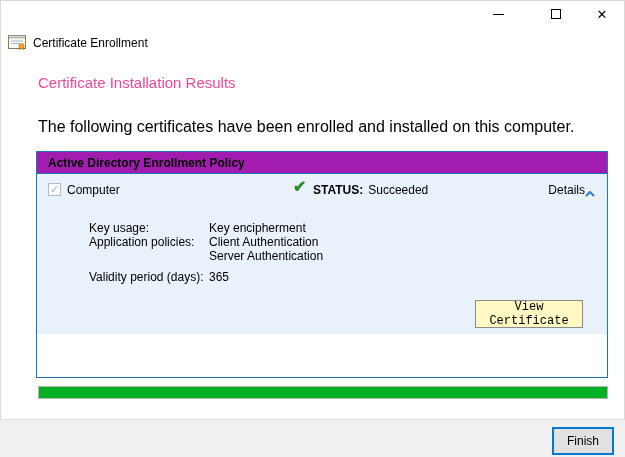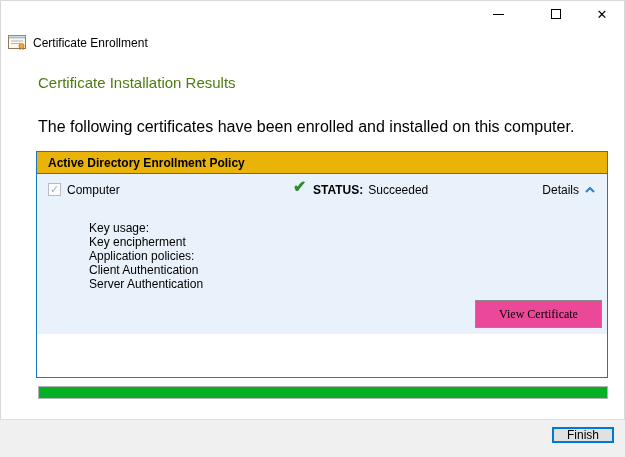--- a/index.html
+++ b/index.html
@@ -33,39 +33,39 @@
   .glyph-close { font-size: 13px; line-height: 13px; color: #000; }
   
   .app-header {
     position: absolute; left: 8px; top: 35px;
     display: flex; align-items: flex-end; gap: 6px;
   }
   .app-title { font-size: 12px; }
   
   .page-heading {
     position: absolute; left: 38px; top: 74px;
-    font-size: 15px; color: #4d7c0f;
+    font-size: 15px; color: #ec4899;
   }
   .page-desc {
     position: absolute; left: 38px; top: 118px;
     font-size: 16px;
   }
   
   .panel {
     position: absolute; left: 36px; top: 151px;
     width: 572px; height: 227px;
     border: 1px solid #1c77c3;
     background: #fff;
   }
   .panel-header {
     position: absolute; left: 0; right: 0; top: 0;
     height: 22px;
     padding: 4px 11px 0;
     font-weight: bold; font-size: 12px;
-    background: #eab308;
+    background: #a21caf;
     border-bottom: 1px solid #1c77c3;
   }
   .panel-blue {
     position: absolute; left: 0; right: 0; top: 22px;
     height: 160px;
     background: #e9f2fb;
   }
   .status-row {
     position: absolute; left: 0; right: 0; top: 30px;
     height: 16px;
@@ -80,41 +80,41 @@
   }
   .cb-label { position: absolute; left: 30px; top: 1px; }
   .status-check {
     position: absolute; left: 256px; top: -5px;
     font-size: 16px; font-weight: bold; color: #2e8b2e;
   }
   .status-group { position: absolute; left: 276px; top: 1px; display: flex; gap: 5px; }
   .status-key { font-weight: bold; }
   .details-toggle {
     position: absolute; right: 12px; top: 1px;
-    display: flex; align-items: center; gap: 6px;
+    display: flex; align-items: flex-end; 
     cursor: pointer;
   }
   .cert-desc {
     position: absolute; left: 28px; top: 53px;
     width: 530px;
   }
   .props {
     position: absolute; left: 52px; top: 69px;
   }
   .prop-row { display: flex; }
   .prop-row.spaced { margin-top: 7px; }
   .prop-label { width: 120px; }
   .prop-values div { height: 14px; line-height: 14px; }
-  .prop-row, .prop-label, .prop-values { line-height: 14px; flex-direction: column; }
+  .prop-row, .prop-label, .prop-values { line-height: 14px; }
   .view-cert-btn {
     position: absolute; left: 438px; top: 148px;
-    width: 127px; height: 28px;
-    background: #ec4899;
+    width: 108px; height: 28px;
+    background: #fef9c3;
     border: 1px solid #8c8c8c;
-    font-family: Liberation Serif, serif;
+    font-family: Liberation Mono, monospace;
     font-size: 12px;
     display: flex; align-items: center; justify-content: center;
     cursor: pointer;
   }
   
   .progress {
     position: absolute; left: 38px; top: 386px;
     width: 570px; height: 13px;
     border: 1px solid #b5b5b5;
     background: #e6e6e6;
@@ -122,21 +122,21 @@
   .progress-fill { height: 100%; background: #06b025; }
   
   .footer {
     position: absolute; left: 0; top: 419px;
     width: 625px; height: 38px;
     background: #f0f0f0;
     border-top: 1px solid #dfdfdf;
   }
   .finish-btn {
     position: absolute; left: 552px; top: 427px;
-    width: 62px; height: 16px;
+    width: 62px; height: 28px;
     background: #e1e1e1;
     border: 2px solid #0078d7;
     font-family: "Liberation Sans", sans-serif;
     font-size: 12px;
     display: flex; align-items: center; justify-content: center;
     cursor: pointer;
   }
 </style>
 </head>
 <body>
@@ -200,20 +200,26 @@
         <div>Key encipherment</div>
       </div>
     </div>
     <div class="prop-row">
       <div class="prop-label">Application policies:</div>
       <div class="prop-values">
         <div>Client Authentication</div>
         <div>Server Authentication</div>
       </div>
     </div>
+    <div class="prop-row spaced">
+      <div class="prop-label">Validity period (days):</div>
+      <div class="prop-values">
+        <div>365</div>
+      </div>
+    </div>
   </div>
 
   <button class="view-cert-btn">View Certificate</button>
 </div>
 
 <div class="progress">
   <div class="progress-fill" style="width:100%;"></div>
 </div>
 
 <div class="footer"></div>

